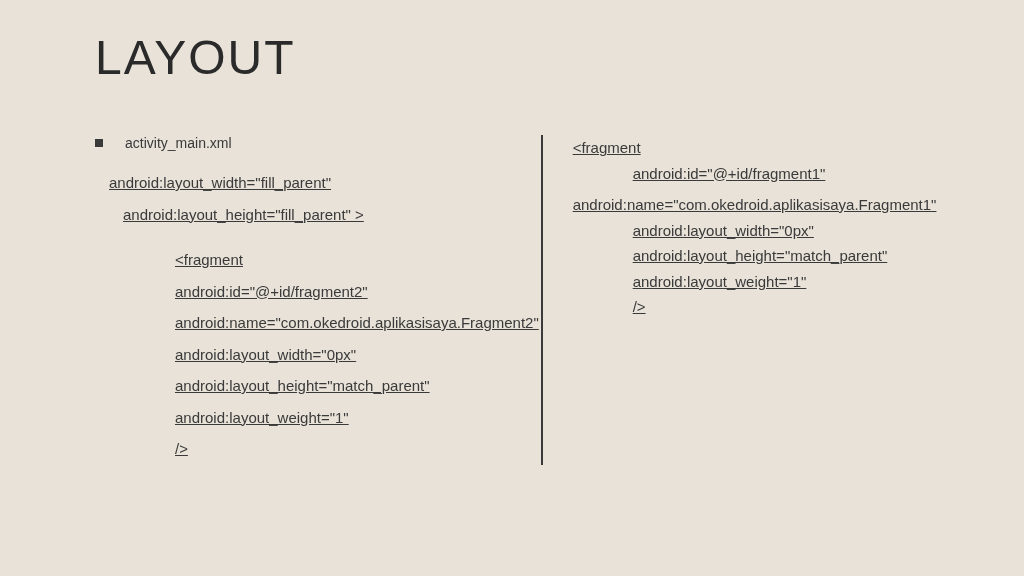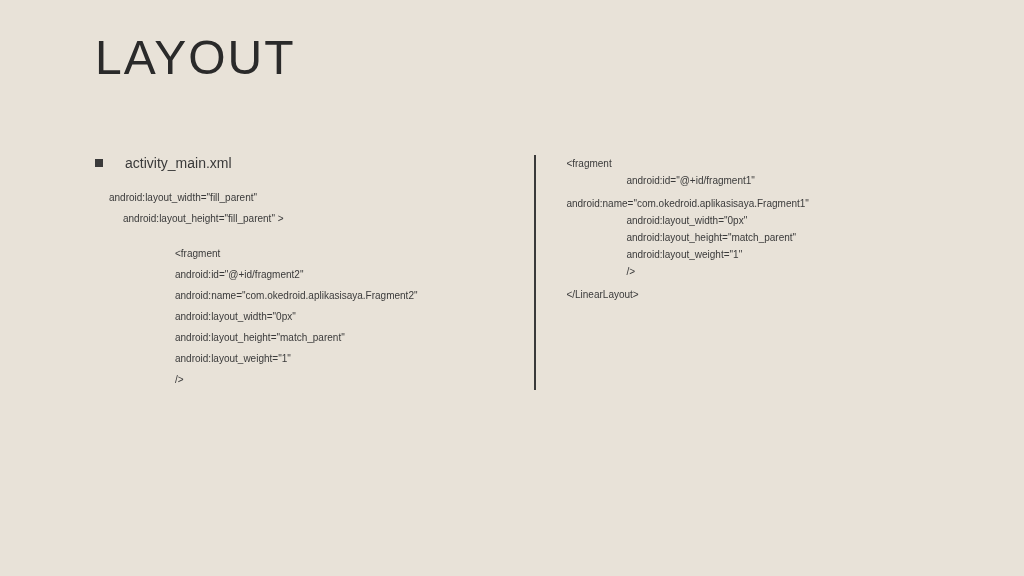--- a/index.html
+++ b/index.html
@@ -16,21 +16,21 @@
       position: relative;
     }
     .slide {
       padding: 30px 95px 40px 95px;
       height: 100%;
     }
     .title {
       font-size: 48px;
       font-weight: 300;
       letter-spacing: 2px;
-      margin-bottom: 70px;
+      margin-bottom: 50px;
       color: #2a2a2a;
     }
     .content {
       display: flex;
       gap: 12px;
     }
     .left-col {
       width: 52%;
       padding-right: 30px;
     }
@@ -49,24 +49,25 @@
       width: 8px;
       height: 8px;
       background: #3a3a3a;
       margin-right: 22px;
     }
     .bullet-text {
       font-size: 14px;
       color: #3a3a3a;
     }
     .code-line {
-      font-size: 10px;
+      font-size: 15px;
       line-height: 2.1;
       color: #3a3a3a;
       white-space: nowrap;
+      text-decoration: underline;
     }
     .indent-1 { padding-left: 14px; }
     .indent-2 { padding-left: 28px; }
     .indent-3 { padding-left: 80px; }
     .right-col .code-line {
       line-height: 1.7;
     }
     .right-col .indent-r {
       padding-left: 60px;
     }
@@ -104,16 +105,15 @@
     <div class="right-col">
       <div class="code-line">&lt;fragment</div>
       <div class="code-line indent-r">android:id="@+id/fragment1"</div>
       <div class="spacer-sm"></div>
       <div class="code-line">android:name="com.okedroid.aplikasisaya.Fragment1"</div>
       <div class="code-line indent-r">android:layout_width="0px"</div>
       <div class="code-line indent-r">android:layout_height="match_parent"</div>
       <div class="code-line indent-r">android:layout_weight="1"</div>
       <div class="code-line indent-r">/&gt;</div>
       <div class="spacer-sm"></div>
-      <div class="code-line">&lt;/LinearLayout&gt;</div>
     </div>
   </div>
 </div>
 
 </body></html>

